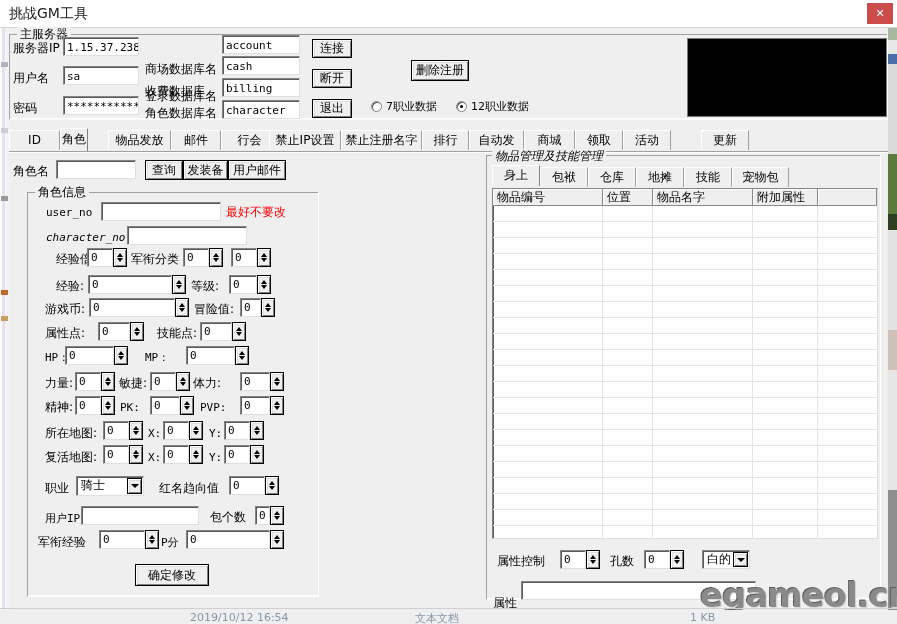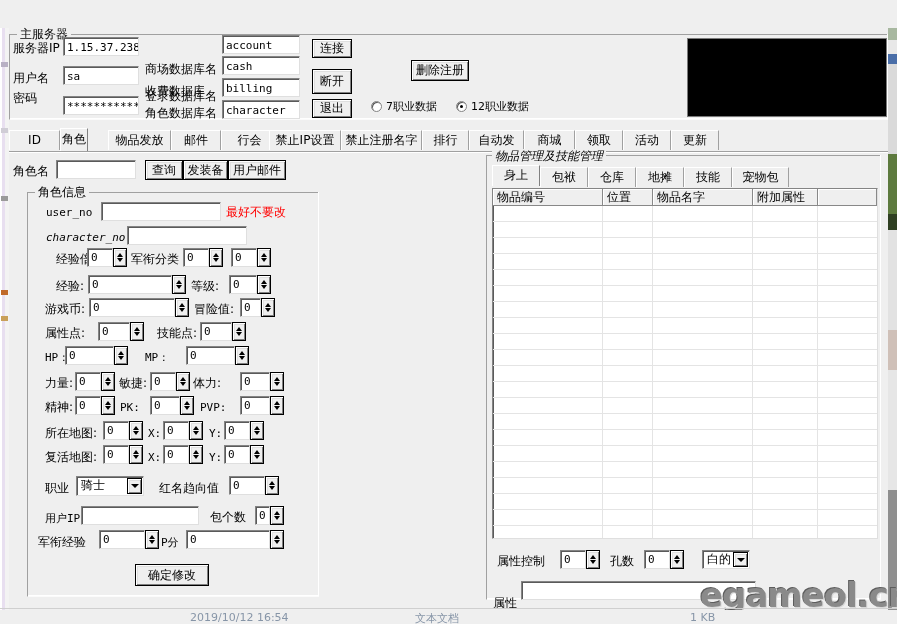--- a/index.html
+++ b/index.html
@@ -250,49 +250,53 @@
     <div class="blk" style="top:26px;height:10px;background:#4a6ea8"></div>
     <div class="blk" style="top:36px;height:90px;background:#dadada"></div>
     <div class="blk" style="top:126px;height:60px;background:#5d7a3e"></div>
     <div class="blk" style="top:186px;height:16px;background:#2f3f22"></div>
     <div class="blk" style="top:202px;height:100px;background:#e2e2e2"></div>
     <div class="blk" style="top:302px;height:40px;background:#cfc0b8"></div>
     <div class="blk" style="top:342px;height:120px;background:#e6e6e6"></div>
     <div class="blk" style="top:462px;height:134px;background:#8f8f8f"></div>
   </div>
 
+  <div class="titlebar">
+    <div class="title-text">挑战GM工具</div>
+    <div class="close-btn">✕</div>
+  </div>
 
   <div class="gbox" style="left:9px; top:34px; width:879px; height:86px;">
     <div class="gb-inner"></div>
   </div>
   <div class="gbox-title" style="position:absolute; left:17px; top:27px;">主服务器</div>
 
   <div class="lbl" style="left:13px; top:41px;">服务器IP</div>
   <div class="inp" style="left:63px; top:37px; width:76px; height:19px;">1.15.37.238</div>
 
   <div class="lbl" style="left:13px; top:71px;">用户名</div>
   <div class="inp" style="left:63px; top:66px; width:76px; height:19px;">sa</div>
 
-  <div class="lbl" style="left:13px; top:91px;">密码</div>
+  <div class="lbl" style="left:13px; top:101px;">密码</div>
   <div class="inp" style="left:63px; top:96px; width:76px; height:19px;">************</div>
 
   <div class="lbl" style="left:145px; top:41px;margin-top:48px;">登录数据库名</div>
   <div class="inp" style="left:222px; top:35px; width:78px; height:19px;">account</div>
 
   <div class="lbl" style="left:145px; top:62px;">商场数据库名</div>
   <div class="inp" style="left:222px; top:56px; width:78px; height:19px;">cash</div>
 
   <div class="lbl" style="left:145px; top:84px;">收费数据库</div>
   <div class="inp" style="left:222px; top:78px; width:78px; height:19px;">billing</div>
 
   <div class="lbl" style="left:145px; top:106px;">角色数据库名</div>
   <div class="inp" style="left:222px; top:100px; width:78px; height:19px;">character</div>
 
   <div class="btn" style="left:312px; top:39px; width:40px; height:19px;">连接</div>
-  <div class="btn" style="left:312px; top:69px; width:40px; height:25px;">断开</div>
+  <div class="btn" style="left:312px; top:69px; width:40px; height:19px;">断开</div>
   <div class="btn" style="left:312px; top:99px; width:40px; height:19px;">退出</div>
 
   <div class="btn" style="left:411px; top:60px; width:58px; height:21px;">删除注册</div>
 
   <div class="radio" style="left:371px; top:99px;">
     <span class="dot"></span>
     <span class="rl">7职业数据</span>
   </div>
   <div class="radio on" style="left:456px; top:99px;">
     <span class="dot"></span>
@@ -307,21 +311,21 @@
     <div class="tab" style="left:99px;  width:63px;">物品发放</div>
     <div class="tab" style="left:162px; width:50px;">邮件</div>
     <div class="tab" style="left:212px; width:57px;">行会</div>
     <div class="tab" style="left:260px; width:72px;">禁止IP设置</div>
     <div class="tab" style="left:332px; width:81px;">禁止注册名字</div>
     <div class="tab" style="left:413px; width:47px;">排行</div>
     <div class="tab" style="left:460px; width:55px;">自动发</div>
     <div class="tab" style="left:515px; width:51px;">商城</div>
     <div class="tab" style="left:566px; width:48px;">领取</div>
     <div class="tab" style="left:614px; width:48px;">活动</div>
-    <div class="tab" style="left:662px; width:48px;">更新</div>
+    <div class="tab" style="left:692px; width:48px;">更新</div>
   </div>
   <div class="tab-underline" style="left:9px; top:151px; width:879px;"></div>
   <div class="hairline" style="left:9px; top:152px; width:879px; height:1px; background:#ffffff;"></div>
 
   <div class="lbl" style="left:13px; top:164px;">角色名</div>
   <div class="inp" style="left:56px; top:160px; width:80px; height:19px;"></div>
   <div class="btn" style="left:145px; top:160px; width:38px; height:20px;">查询</div>
   <div class="btn" style="left:183px; top:160px; width:45px; height:20px;">发装备</div>
   <div class="btn" style="left:228px; top:160px; width:58px; height:20px;">用户邮件</div>
 

